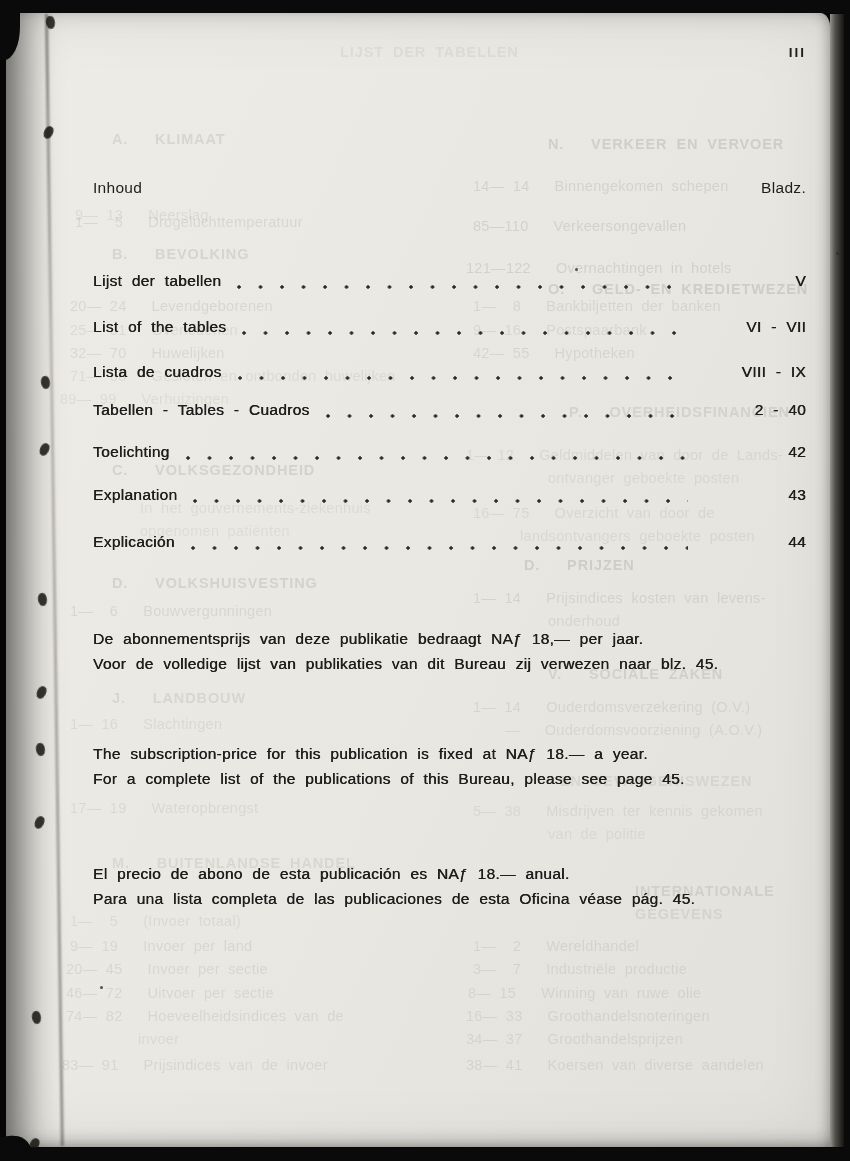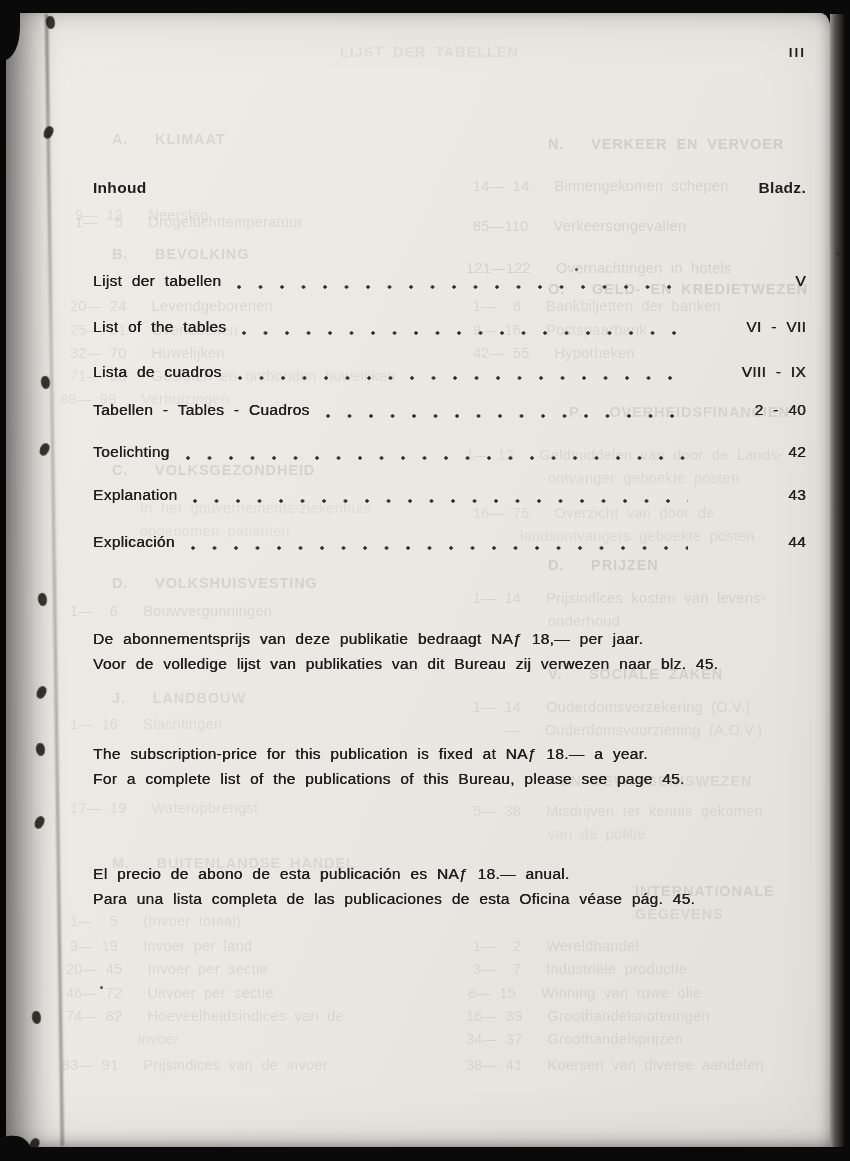--- a/index.html
+++ b/index.html
@@ -28,21 +28,21 @@
           background:linear-gradient(to bottom,rgba(40,38,34,.5),rgba(70,66,60,.28) 30%,rgba(40,38,34,.45));
           filter:blur(.8px);transform:rotate(-0.8deg);transform-origin:top left;}
   .stitch{position:absolute;width:9px;height:13px;background:#16140f;
           border-radius:50% 40% 55% 45%;filter:blur(.6px);opacity:.85;}
   .speck{position:absolute;width:3px;height:3px;border-radius:50%;background:#2b2a27;opacity:.8;}
   
   .content{position:absolute;inset:0;color:#1f1e1c;}
   .pagenum{position:absolute;left:760px;top:45px;width:46px;text-align:right;
            font-weight:bold;font-size:13.5px;letter-spacing:2px;}
   .hdr{position:absolute;left:93px;width:713px;display:flex;justify-content:space-between;
-       font-weight:bold;font-size:15.5px;letter-spacing:.3px;word-spacing:3px;}
+       font-weight:normal;font-size:15.5px;letter-spacing:.3px;word-spacing:3px;}
   .toc-row{position:absolute;left:93px;width:713px;height:20px;display:flex;align-items:baseline;
            font-size:15.5px;letter-spacing:.3px;word-spacing:5px;
            text-shadow:.35px 0 0 currentColor;}
   .toc-row .lbl{white-space:nowrap;}
   .toc-row .dots{flex:1;height:4px;align-self:flex-end;margin:0 10px 3px 16px;
                  background-image:radial-gradient(circle at 2px 2px,#2c2b28 1.45px,rgba(0,0,0,0) 1.9px);
                  background-size:21.5px 4px;background-repeat:repeat-x;background-position:left bottom;}
   .toc-row .pg{min-width:108px;text-align:right;white-space:nowrap;}
   .para{position:absolute;left:93px;width:668px;font-size:15.5px;line-height:25px;
         letter-spacing:.3px;word-spacing:5px;text-shadow:.35px 0 0 currentColor;}
@@ -102,21 +102,21 @@
         <span class="ghost gb" style="left: 569px; top: 404px; opacity: 0.16;">P.   OVERHEIDSFINANCIEN</span>
         <span class="ghost" style="left: 466px; top: 447px; opacity: 0.13;">1— 12   Geldmiddelen van door de Lands-</span>
         <span class="ghost" style="left: 548px; top: 470px; opacity: 0.12;">ontvanger geboekte posten</span>
         <span class="ghost gb" style="left: 112px; top: 462px; opacity: 0.18;">C.   VOLKSGEZONDHEID</span>
         <span class="ghost" style="left: 140px; top: 500px; opacity: 0.11;">In het gouvernements-ziekenhuis</span>
         <span class="ghost" style="left: 140px; top: 523px; opacity: 0.1;">opgenomen patiënten</span>
         <span class="ghost" style="left: 473px; top: 505px; opacity: 0.13;">16— 75   Overzicht van door de</span>
         <span class="ghost" style="left: 520px; top: 528px; opacity: 0.12;">landsontvangers geboekte posten</span>
         <span class="ghost gb" style="left: 112px; top: 575px; opacity: 0.18;">D.   VOLKSHUISVESTING</span>
         <span class="ghost" style="left: 70px; top: 603px; opacity: 0.15;">1—  6   Bouwvergunningen</span>
-        <span class="ghost gb" style="left: 548px; top: 557px; opacity: 0.2;">D.   PRIJZEN</span>
+        <span class="ghost gb" style="left: 524px; top: 557px; opacity: 0.2;">D.   PRIJZEN</span>
         <span class="ghost" style="left: 473px; top: 590px; opacity: 0.16;">1— 14   Prijsindices kosten van levens-</span>
         <span class="ghost" style="left: 548px; top: 613px; opacity: 0.14;">onderhoud</span>
         <span class="ghost gb" style="left: 548px; top: 666px; opacity: 0.17;">V.   SOCIALE ZAKEN</span>
         <span class="ghost gb" style="left: 112px; top: 690px; opacity: 0.15;">J.   LANDBOUW</span>
         <span class="ghost" style="left: 70px; top: 716px; opacity: 0.13;">1— 16   Slachtingen</span>
         <span class="ghost" style="left: 473px; top: 699px; opacity: 0.14;">1— 14   Ouderdomsverzekering (O.V.)</span>
         <span class="ghost" style="left: 505px; top: 722px; opacity: 0.13;">—   Ouderdomsvoorziening (A.O.V.)</span>
         <span class="ghost gb" style="left: 560px; top: 773px; opacity: 0.12;">EN GEVANGENISWEZEN</span>
         <span class="ghost" style="left: 70px; top: 800px; opacity: 0.13;">17— 19   Wateropbrengst</span>
         <span class="ghost" style="left: 473px; top: 803px; opacity: 0.12;">5— 38   Misdrijven ter kennis gekomen</span>

